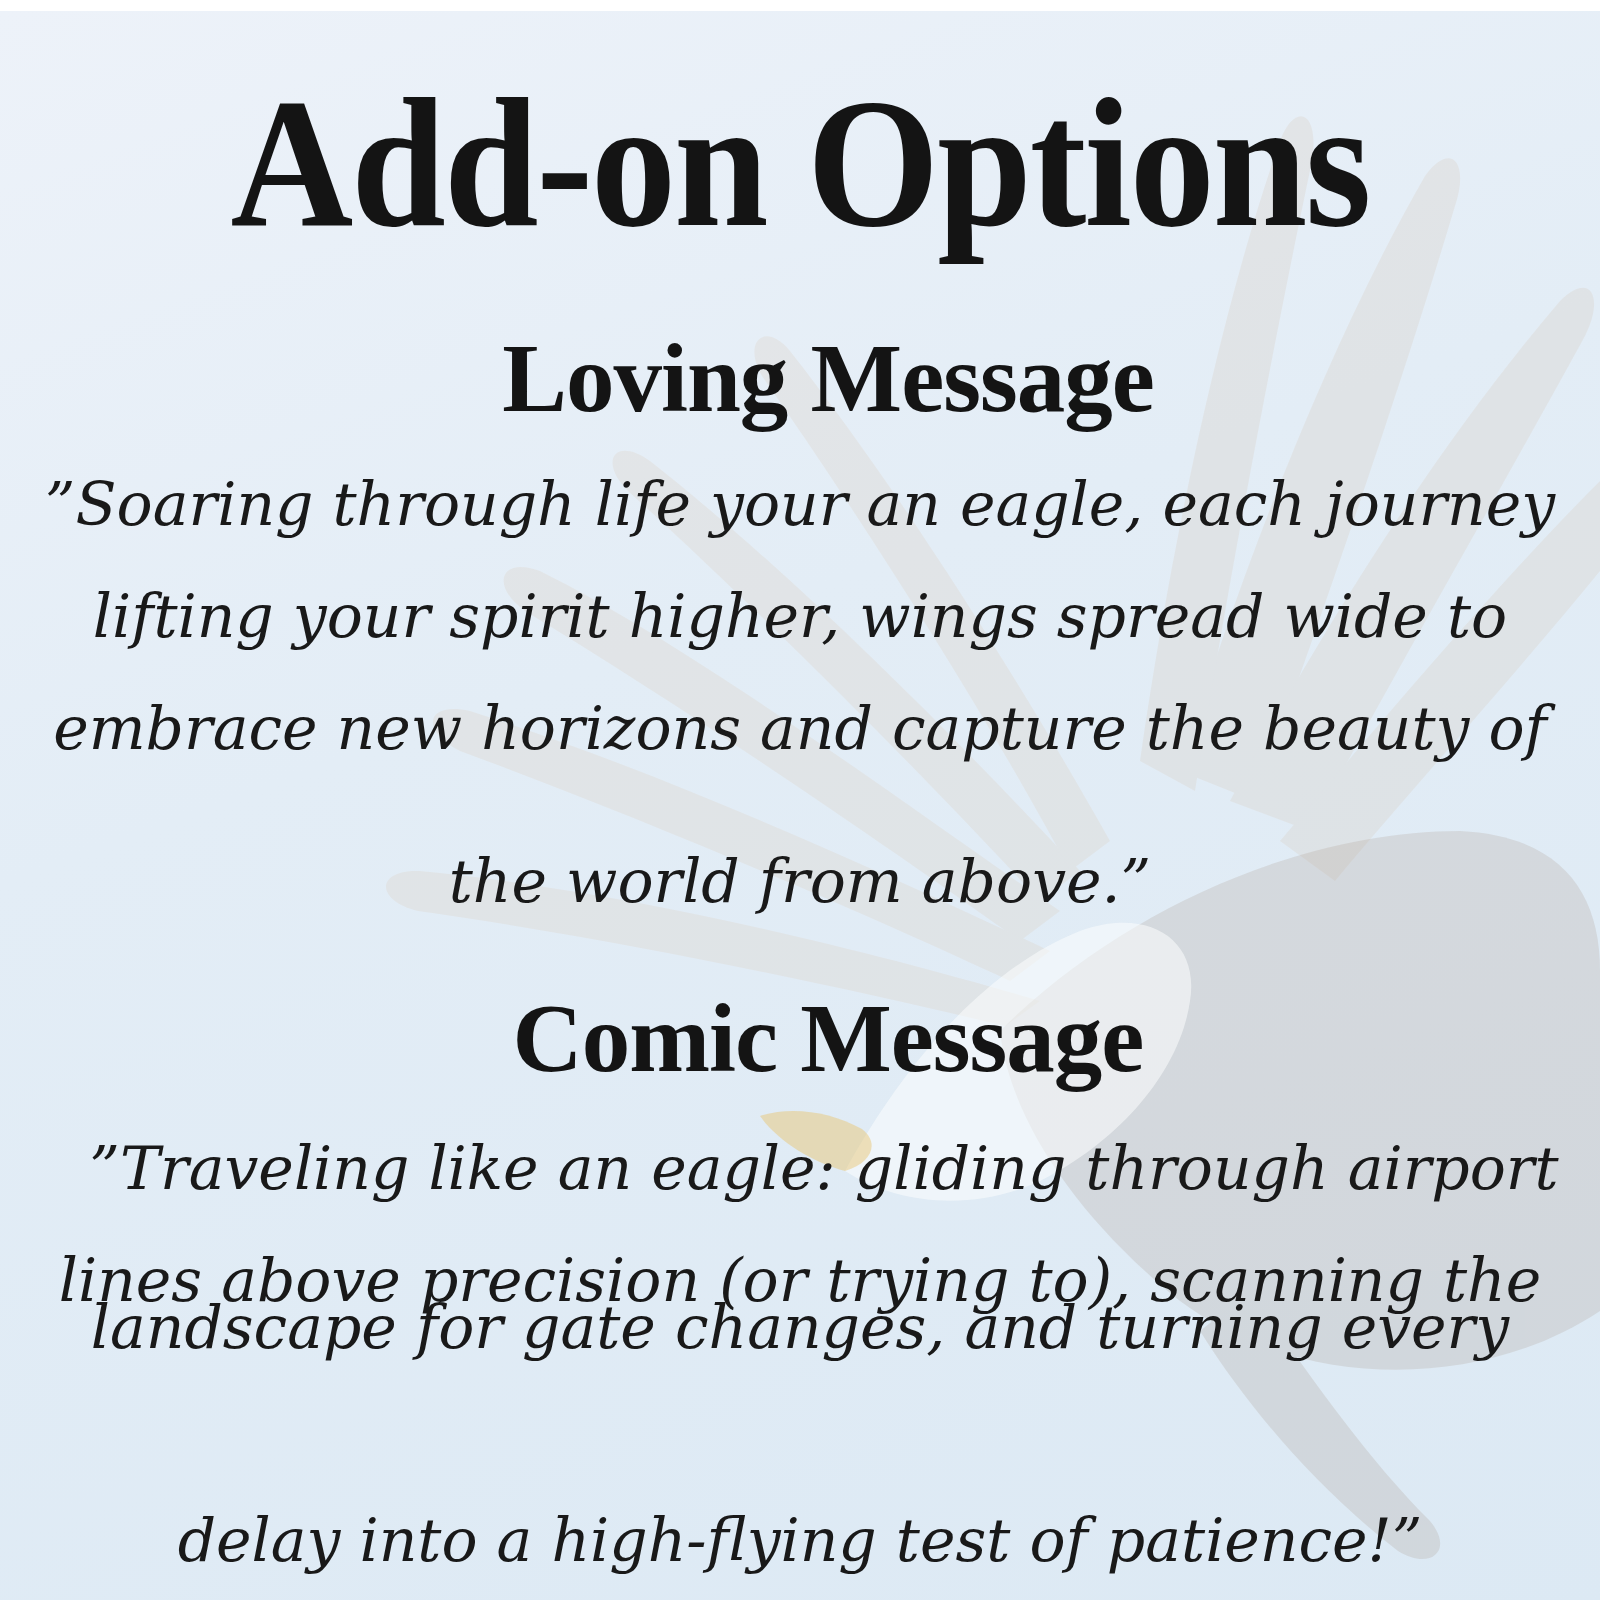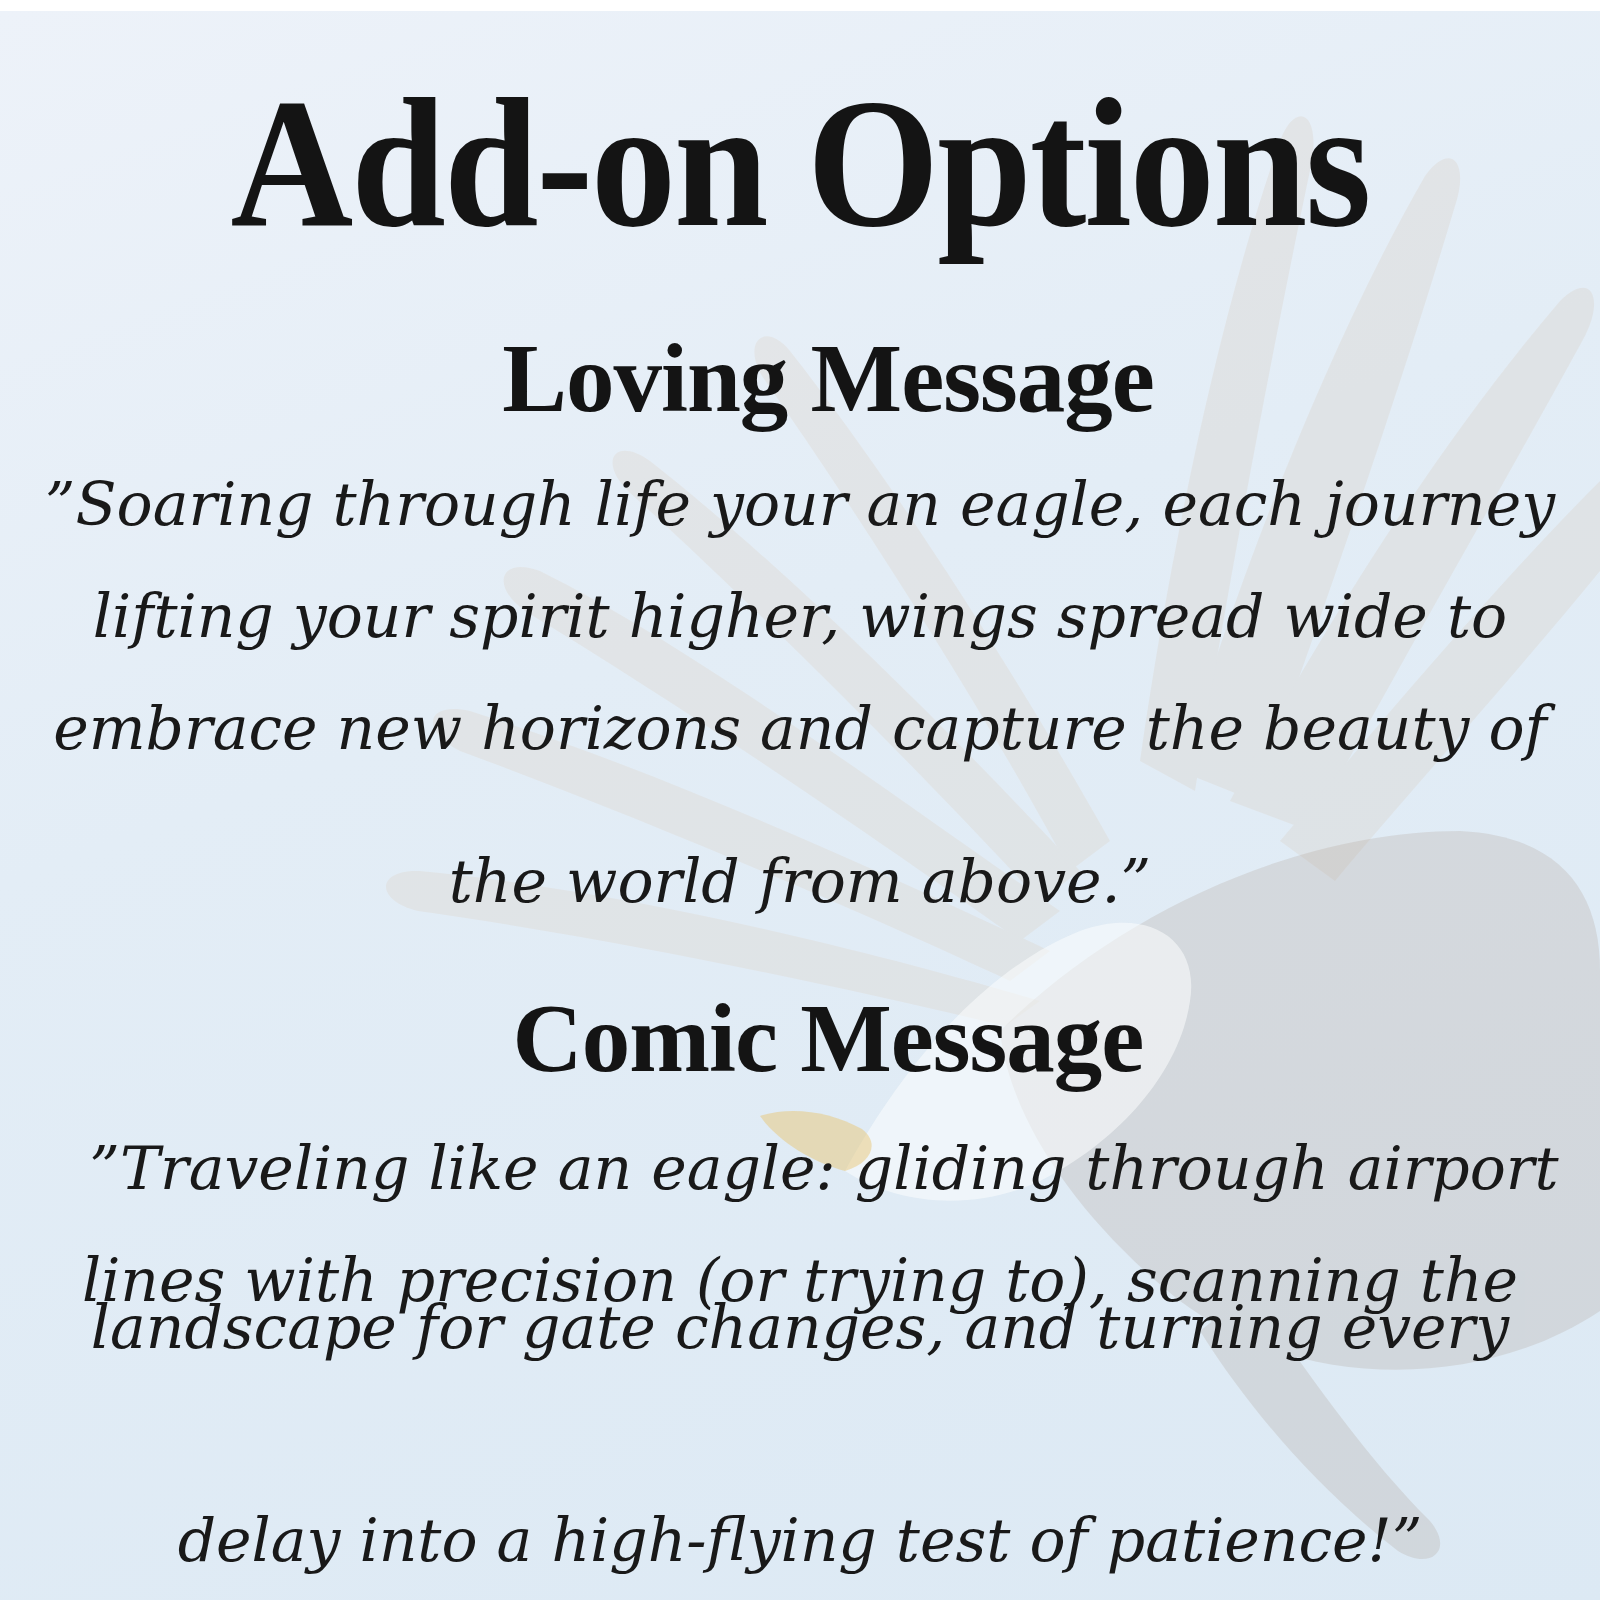--- a/index.html
+++ b/index.html
@@ -104,17 +104,17 @@
   <div class="layer page-title">Add-on Options</div>
 
   <div class="layer section-heading heading-loving">Loving Message</div>
   <div class="layer script-line lv0">”Soaring through life your an eagle, each journey</div>
   <div class="layer script-line lv1">lifting your spirit higher, wings spread wide to</div>
   <div class="layer script-line lv2">embrace new horizons and capture the beauty of</div>
   <div class="layer script-line lv3">the world from above.”</div>
 
   <div class="layer section-heading heading-comic">Comic Message</div>
   <div class="layer script-line cm0">”Traveling like an eagle: gliding through airport</div>
-  <div class="layer script-line cm1">lines with precision (or trying to), scanning the</div>
+  <div class="layer script-line cm1">lines above precision (or trying to), scanning the</div>
   <div class="layer script-line cm2">landscape for gate changes, and turning every</div>
   <div class="layer script-line cm3">delay into a high-flying test of patience!”</div>
 
 </div>
 
 </body></html>

